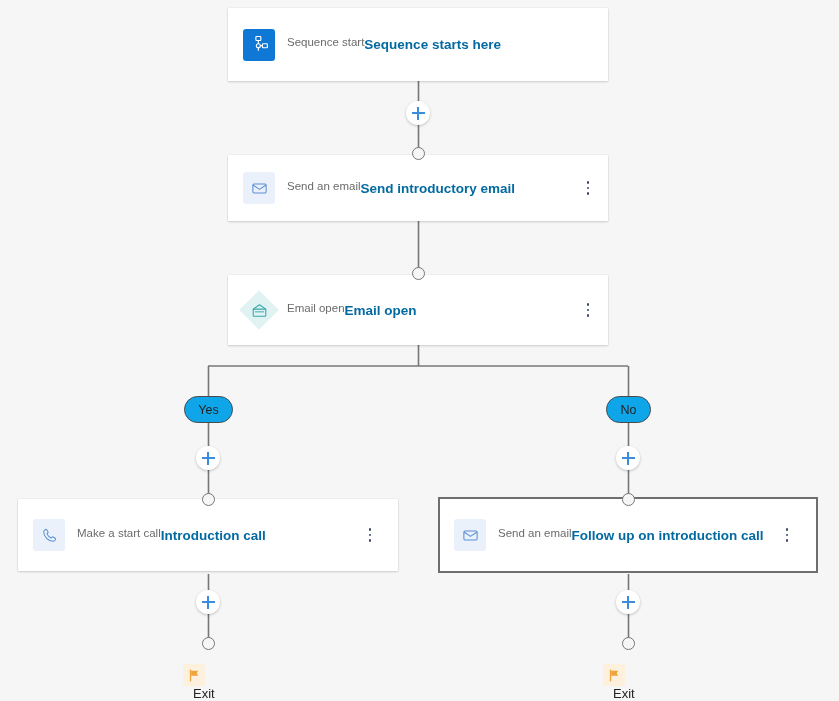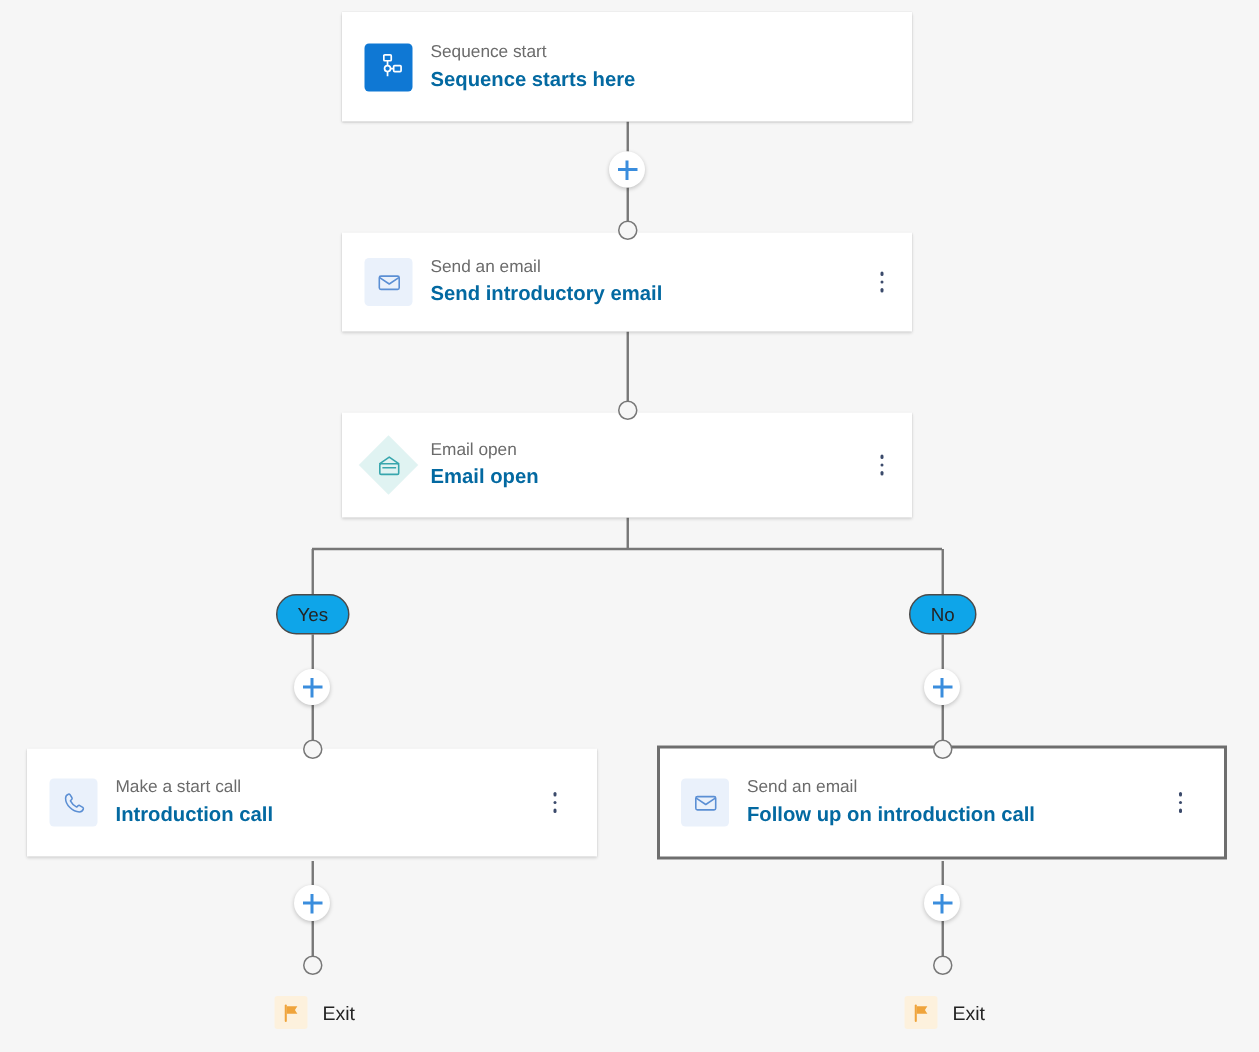--- a/index.html
+++ b/index.html
@@ -82,21 +82,21 @@
     transform: rotate(45deg);
   }
   .card-icon.diamond svg {
     position: relative;
     z-index: 2;
   }
 
   .card-text {
     margin-left: 12px;
     display: flex;
-    flex-direction: column;
+    flex-direction: row;
     justify-content: center;
     min-width: 0;
   }
   .card-sub {
     font-size: 11.5px;
     line-height: 15px;
     color: #6b6b6b;
     white-space: nowrap;
   }
   .card-title {
@@ -185,22 +185,22 @@
     color: #242424;
     box-sizing: border-box;
     z-index: 4;
     cursor: pointer;
   }
 
   
   .exit {
     position: absolute;
     display: flex;
-    align-items: center;
     z-index: 4;
+    flex-direction: column;
   }
   .exit-icon {
     width: 22px;
     height: 22px;
     background: #fdf1dd;
     border-radius: 2px;
     display: flex;
     align-items: center;
     justify-content: center;
     flex: 0 0 22px;

